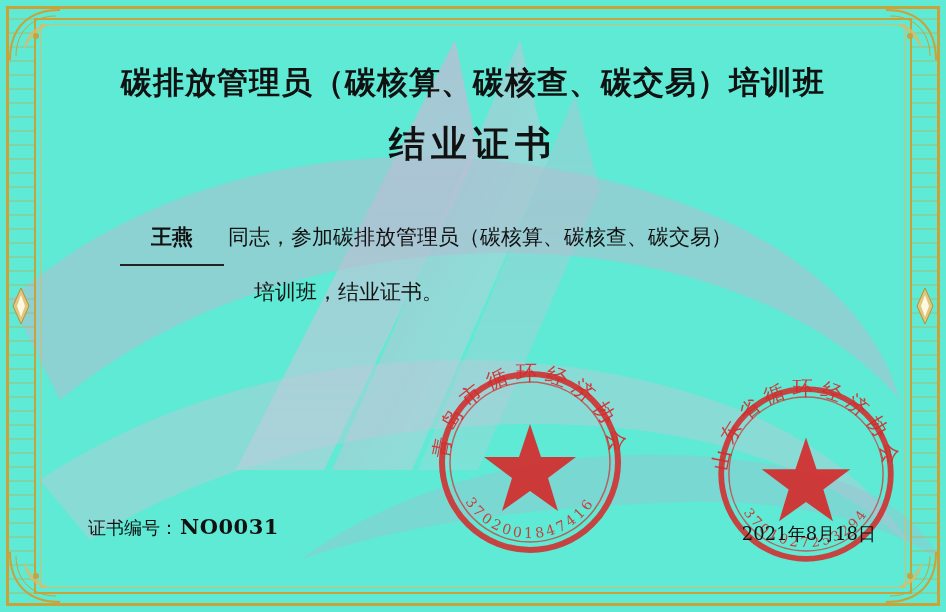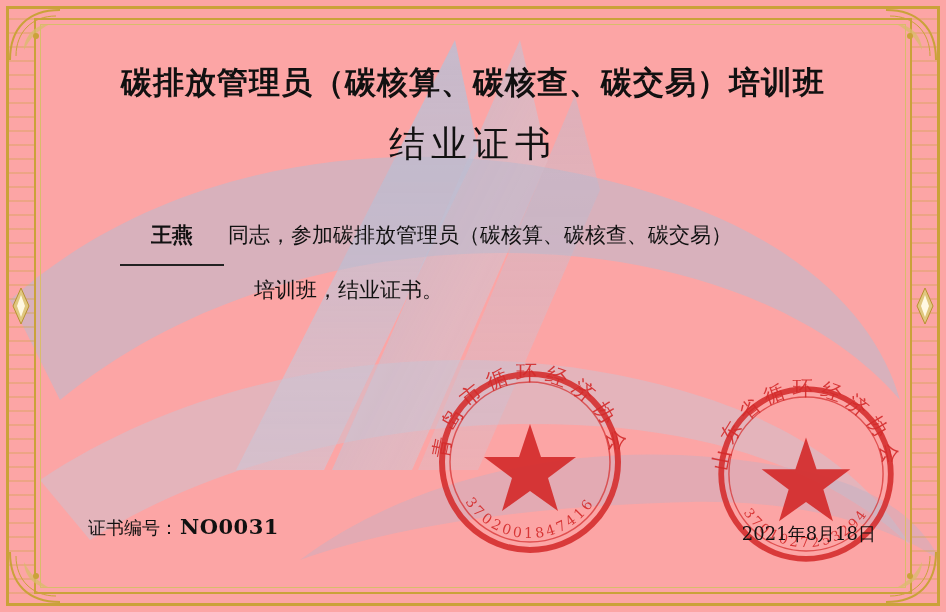--- a/index.html
+++ b/index.html
@@ -8,21 +8,21 @@
     background: #ffffff;
   }
   body {
     font-family: "DejaVu Sans", "Liberation Sans", sans-serif;
   }
   .cert-root {
     position: relative;
     width: 946px;
     height: 612px;
     overflow: hidden;
-    background: #fca5a5;
+    background: #5eead4;
   }
 
   
   .border-outer {
     position: absolute;
     left: 6px; top: 6px; right: 6px; bottom: 6px;
     border: 3px solid #caa23a;
     box-sizing: border-box;
   }
   .border-inner {
@@ -96,29 +96,29 @@
     font-weight: bold;
     font-size: 31px;
     letter-spacing: 1px;
     color: #111;
     white-space: nowrap;
   }
   .title-sub {
     margin-top: 16px;
     text-align: center;
     font-family: "DejaVu Serif", "Liberation Serif", serif;
-    font-weight: normal;
+    font-weight: bold;
     font-size: 36px;
     letter-spacing: 6px;
     color: #111;
   }
   .body-block {
     margin-top: 42px;
     padding: 0 22px 0 30px;
-    font-family: Liberation Mono, monospace;
+    font-family: Liberation Serif, serif;
     font-size: 21px;
     color: #111;
     line-height: 52px;
   }
   .line1 {
     white-space: nowrap;
   }
   .name-slot {
     display: inline-block;
     min-width: 92px;

